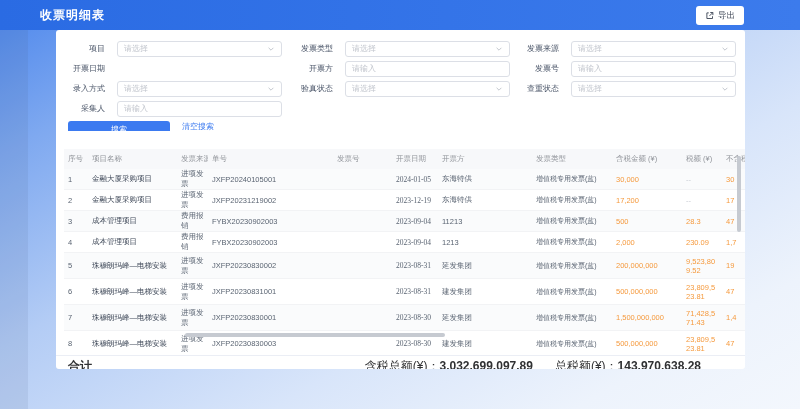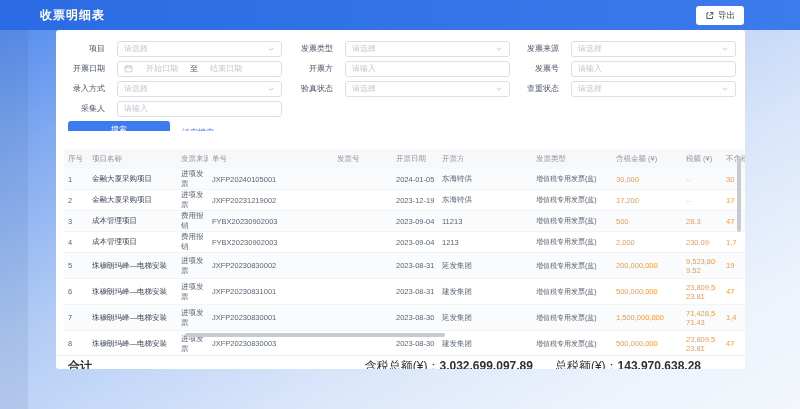--- a/index.html
+++ b/index.html
@@ -34,21 +34,21 @@
   .f-label { font-size:8px; color:#4a5568; text-align:right; white-space:nowrap; }
   .f-box {
     width:165px; height:16px; border:1px solid #dcdfe6; border-radius:3px;
     display:flex; align-items:center; padding:0 6px; background:#fff; cursor:pointer;
   }
   .ph { font-size:8px; color:#c0c4cc; flex:1; white-space:nowrap; overflow:hidden; }
   .chev { display:flex; align-items:center; }
   .daterange .ph { flex:0 0 auto; width:52px; text-align:center; }
   .dr-sep { font-size:8px; color:#4a5568; margin:0 2px; flex:0 0 auto; }
   .cal { display:flex; align-items:center; margin-right:3px; }
-  .actions { margin-top:4px; display:flex; align-items:flex-end; }
+  .actions { margin-top:4px; display:flex; align-items:flex-start; }
   .btn-search {
     width:102px; height:17px; background:#3b7af0; color:#fff; border:none; border-radius:3px;
     font-size:8px; cursor:pointer; font-family:inherit;
   }
   .link-clear { margin-left:12px; font-size:8px; color:#3b7af0; cursor:pointer; text-decoration:none; }
 
   .table-card { top:131px; height:238px; padding-top:18px; overflow:hidden; }
   .table-wrap { margin-left:8px; width:681px; overflow:hidden; height:206px; position:relative; }
   table { border-collapse:collapse; table-layout:fixed; width:728px; }
   th {
@@ -60,21 +60,21 @@
   }
   tr.r-small td { height:19px; }
   tr.r-tall  td { height:26px; }
   tbody tr:nth-child(odd) td { background:#fafbfc; }
   tbody tr td { border-bottom:1px solid #f2f3f5; }
   td.c-project { color:#3d4757;margin-left:12px; }
   td.num { word-break:break-all; line-height:1.2; }
   td.orange { color:#f59a3e; }
   td.muted { color:#c8ccd4; }
   td.c-type { font-size:7px; white-space:nowrap; }
-  td.c-order, td.c-date { white-space:nowrap; }
+  td.c-order, td.c-date { white-space:nowrap;font-family:Liberation Serif, serif; }
 
   .vthumb { position:absolute; right:4px; top:25px; width:4px; height:76px; background:#c6cad1; border-radius:2px; }
   .hthumb { position:absolute; left:129px; top:202px; width:260px; height:4px; background:#c6cad1; border-radius:2px; }
 
   .summary-row {
     height:21px; border-top:1px solid #ebeef5; display:flex; align-items:center;
     padding:0 44px 0 12px; font-size:12px; color:#303133;
   }
   .summary-label { font-weight:bold; }
   .totals { margin-left:auto; display:flex; gap:22px; }
@@ -149,32 +149,20 @@
               <path d="M2 3.5 L5 6.5 L8 3.5"></path>
             </svg>
           </span>
       </div>
     </div>
   </div>
 
   <div class="f-row">
     <div class="field c1">
       <span class="f-label">开票日期</span>
-      <div class="f-box daterange">
-        <span class="cal">
-          <svg width="9" height="9" viewBox="0 0 12 12" fill="none" stroke="#c0c4cc" stroke-width="1.1">
-            <rect x="1.5" y="2.5" width="9" height="8" rx="1"></rect>
-              <path d="M1.5 5 H10.5"></path>
-              <path d="M4 1.5 V3.5 M8 1.5 V3.5"></path>
-          </svg>
-        </span>
-        <span class="ph">开始日期</span>
-        <span class="dr-sep">至</span>
-        <span class="ph">结束日期</span>
-      </div>
     </div>
     <div class="field c2">
       <span class="f-label">开票方</span>
       <div class="f-box">
         <span class="ph">请输入</span>
       </div>
     </div>
     <div class="field c3">
       <span class="f-label">发票号</span>
       <div class="f-box">

